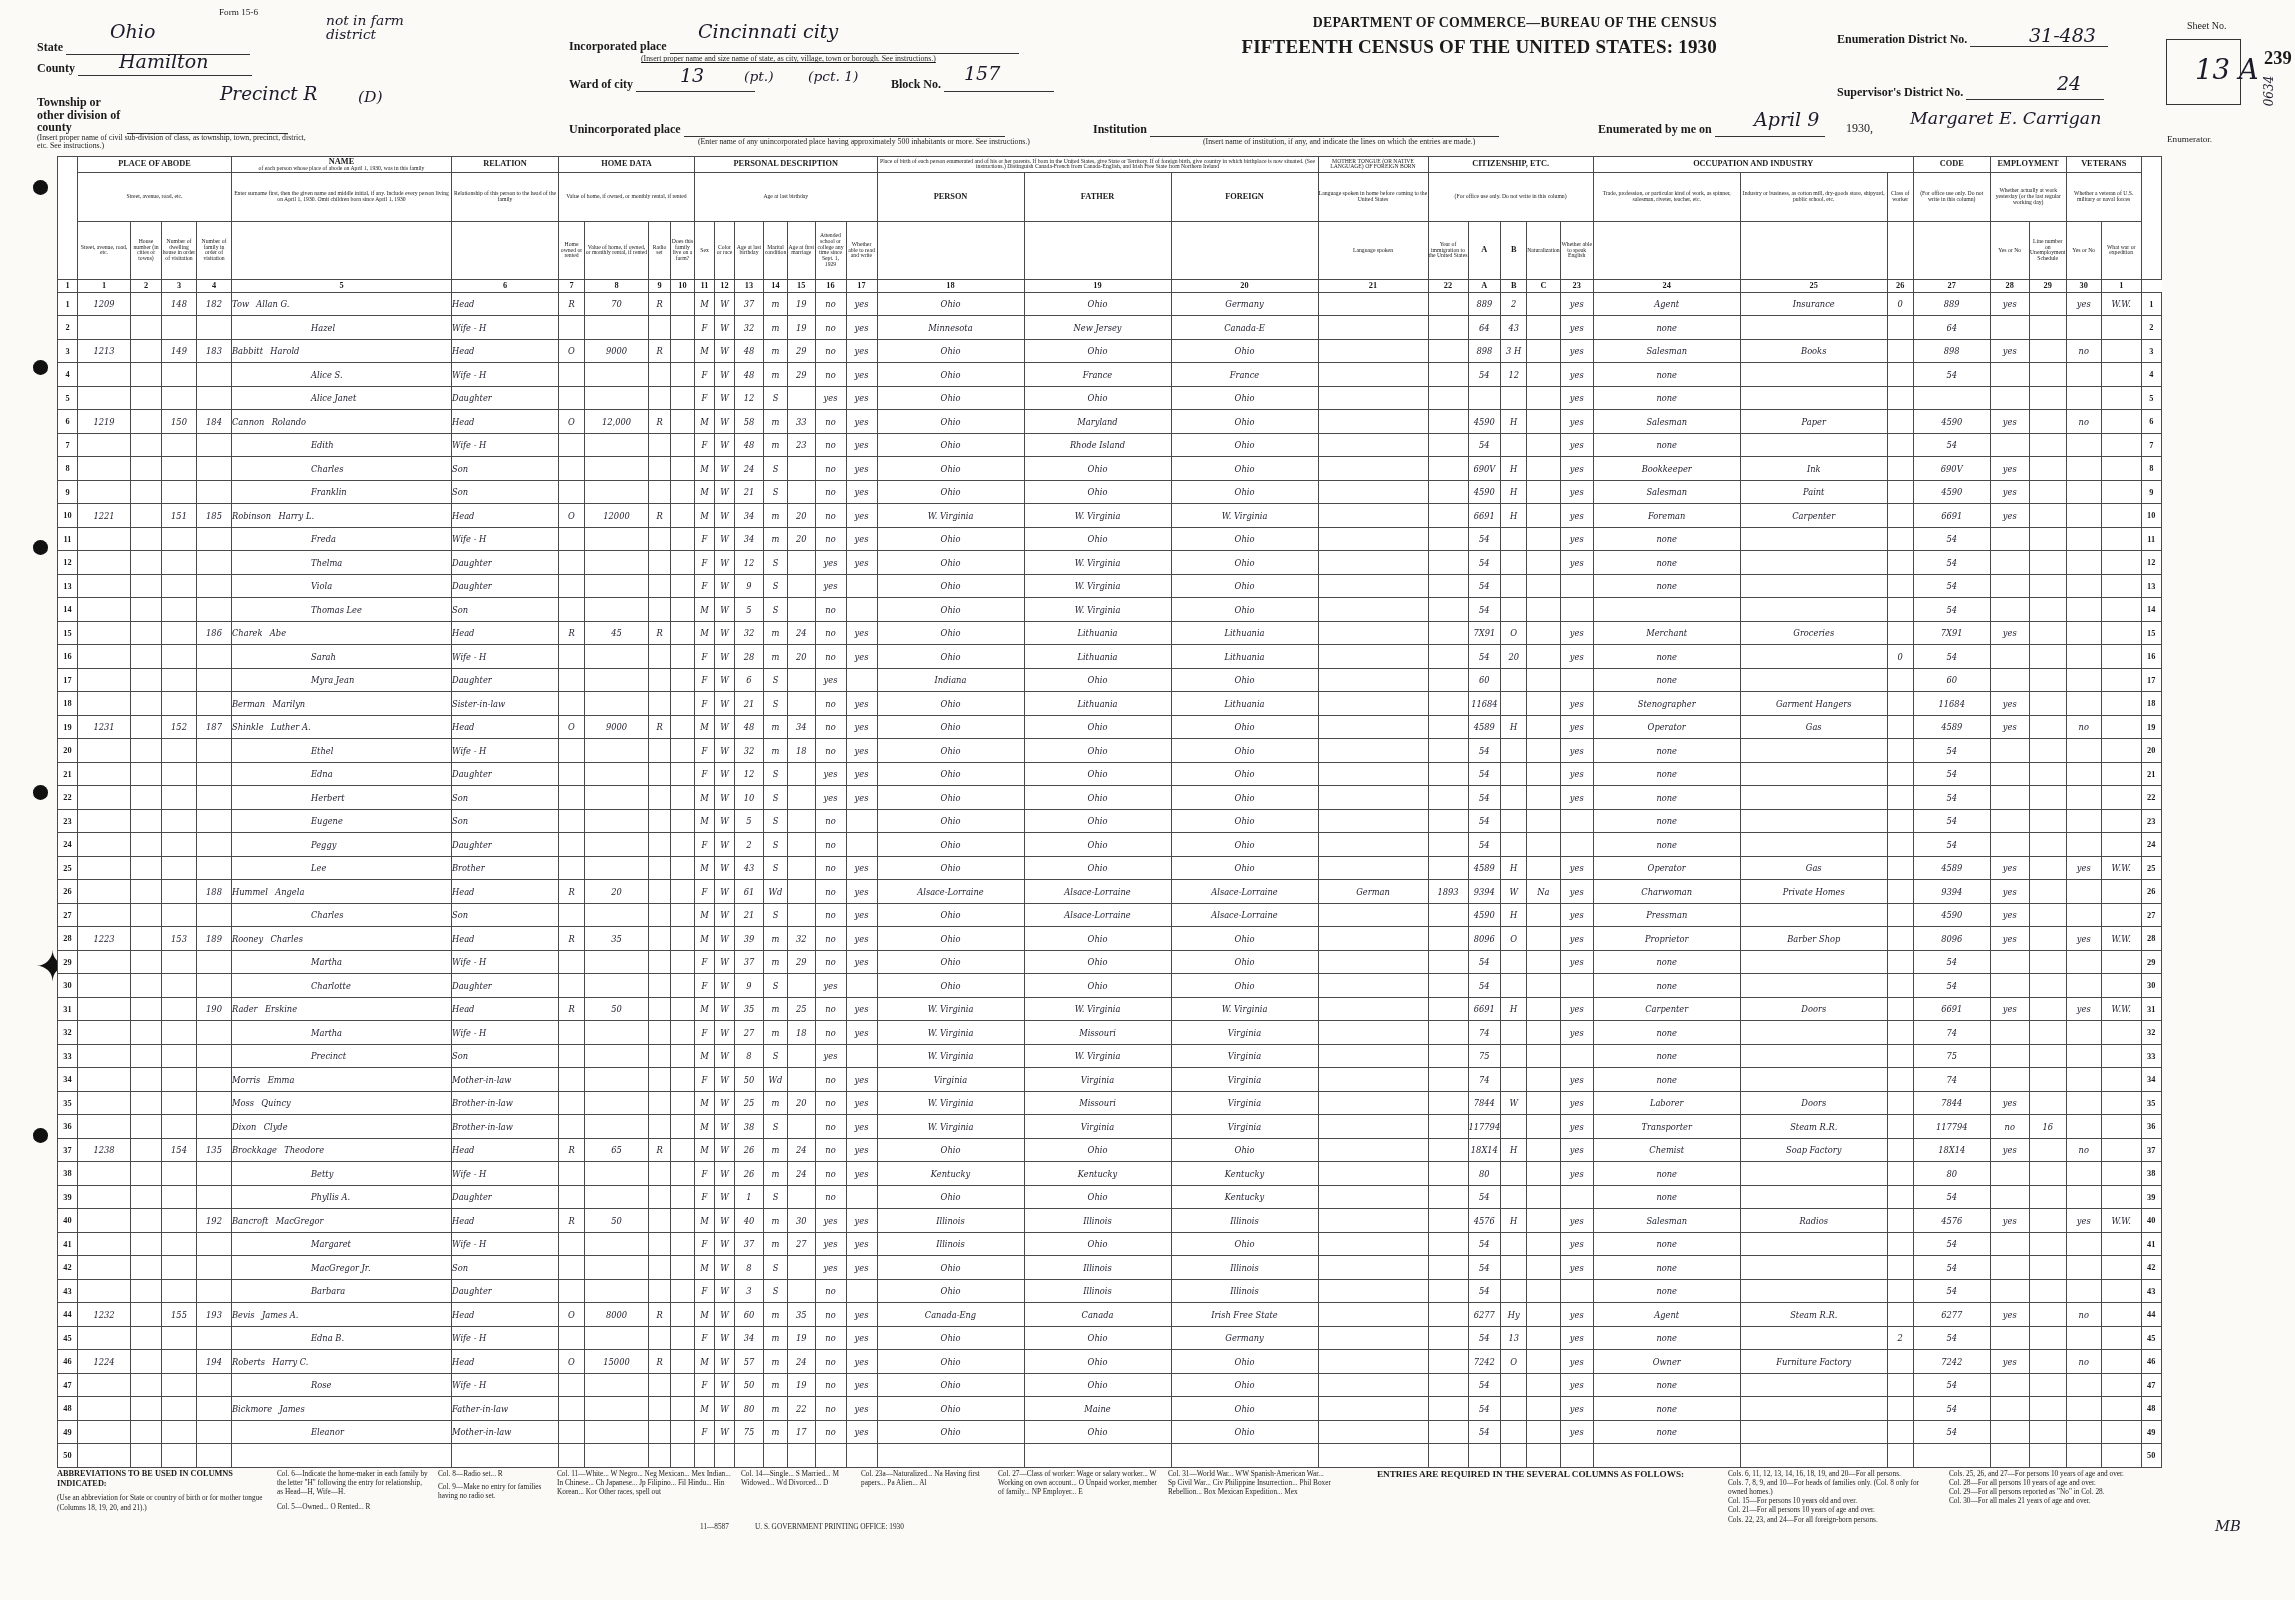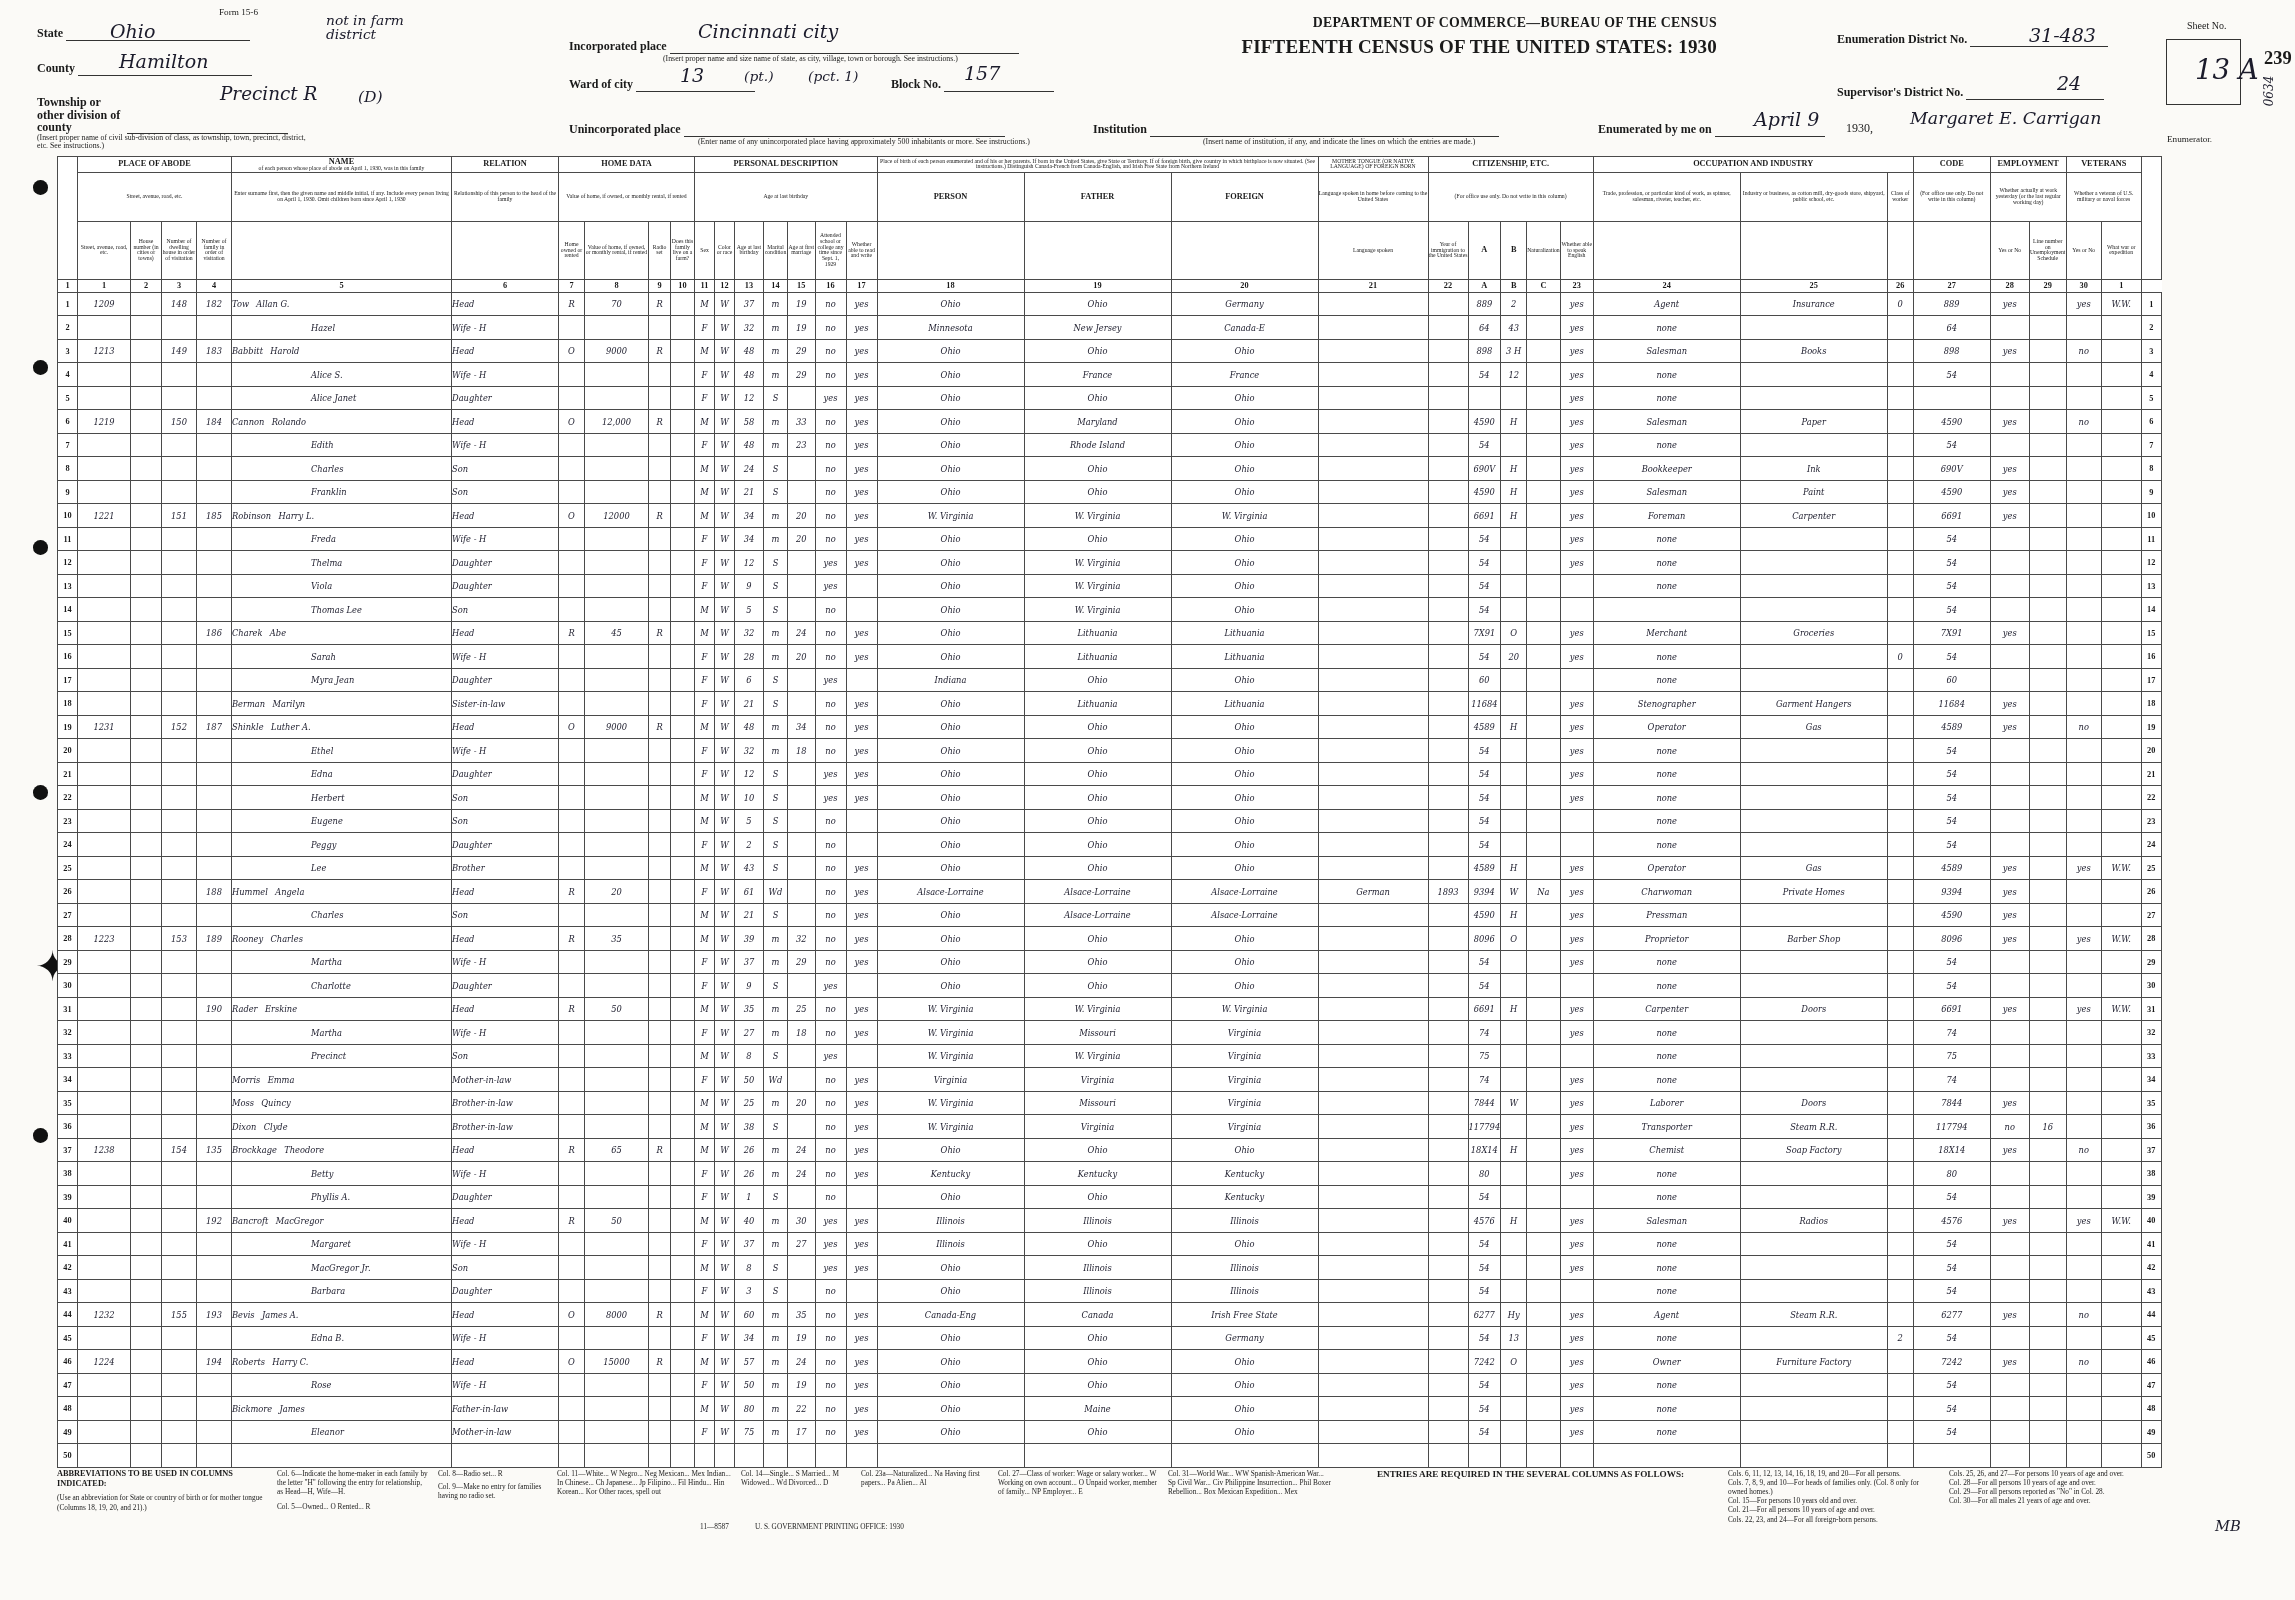--- a/index.html
+++ b/index.html
@@ -60,21 +60,21 @@
 
   <div class="hdr">
 
     <div class="formno">Form 15-6</div>
 
     <div class="hdr-center">
       <div class="l1">DEPARTMENT OF COMMERCE—BUREAU OF THE CENSUS</div>
       <div class="l2">FIFTEENTH CENSUS OF THE UNITED STATES: 1930</div>
     </div>
 
-    <div class="fld" style="left:37px;top:22px;text-align:right;">
+    <div class="fld" style="left:37px;top:36px;text-align:right;">
       <span class="lab">State</span>
       <span class="uline" style="width:184px;"></span>
     </div>
     <div class="val hand" style="left:110px;top:20px;">Ohio</div>
 
     <div class="fld" style="left:37px;top:57px;">
       <span class="lab">County</span>
       <span class="uline" style="width:174px;"></span>
     </div>
     <div class="val hand" style="left:119px;top:50px;">Hamilton</div>
@@ -84,21 +84,21 @@
       <span class="uline" style="width:161px;"></span>
       <div class="sub" style="width:275px;">(Insert proper name of civil sub-division of class, as township, town, precinct, district, etc. See instructions.)</div>
     </div>
     <div class="val hand" style="left:220px;top:83px;font-size:18.4px;">Precinct R</div>
     <div class="val hand" style="left:358px;top:88px;font-size:15.6px;">(D)</div>
     <div class="val hand" style="left:326px;top:13px;font-size:13.8px;line-height:1.05;width:101px;">not in farm district</div>
 
     <div class="fld" style="left:569px;top:35px;width:514px;">
       <span class="lab">Incorporated place</span>
       <span class="uline" style="width:349px;"></span>
-      <div class="sub" style="margin-left:94px;">(Insert proper name and size name of state, as city, village, town or borough. See instructions.)</div>
+      <div class="sub" style="margin-left:72px;text-decoration:underline;">(Insert proper name and size name of state, as city, village, town or borough. See instructions.)</div>
     </div>
     <div class="val hand" style="left:698px;top:20px;">Cincinnati city</div>
 
     <div class="fld" style="left:569px;top:73px;">
       <span class="lab">Ward of city</span>
       <span class="uline" style="width:119px;"></span>
       <span class="lab" style="margin-left:133px;">Block No.</span>
       <span class="uline" style="width:110px;"></span>
     </div>
     <div class="val hand" style="left:680px;top:64px;">13</div>

